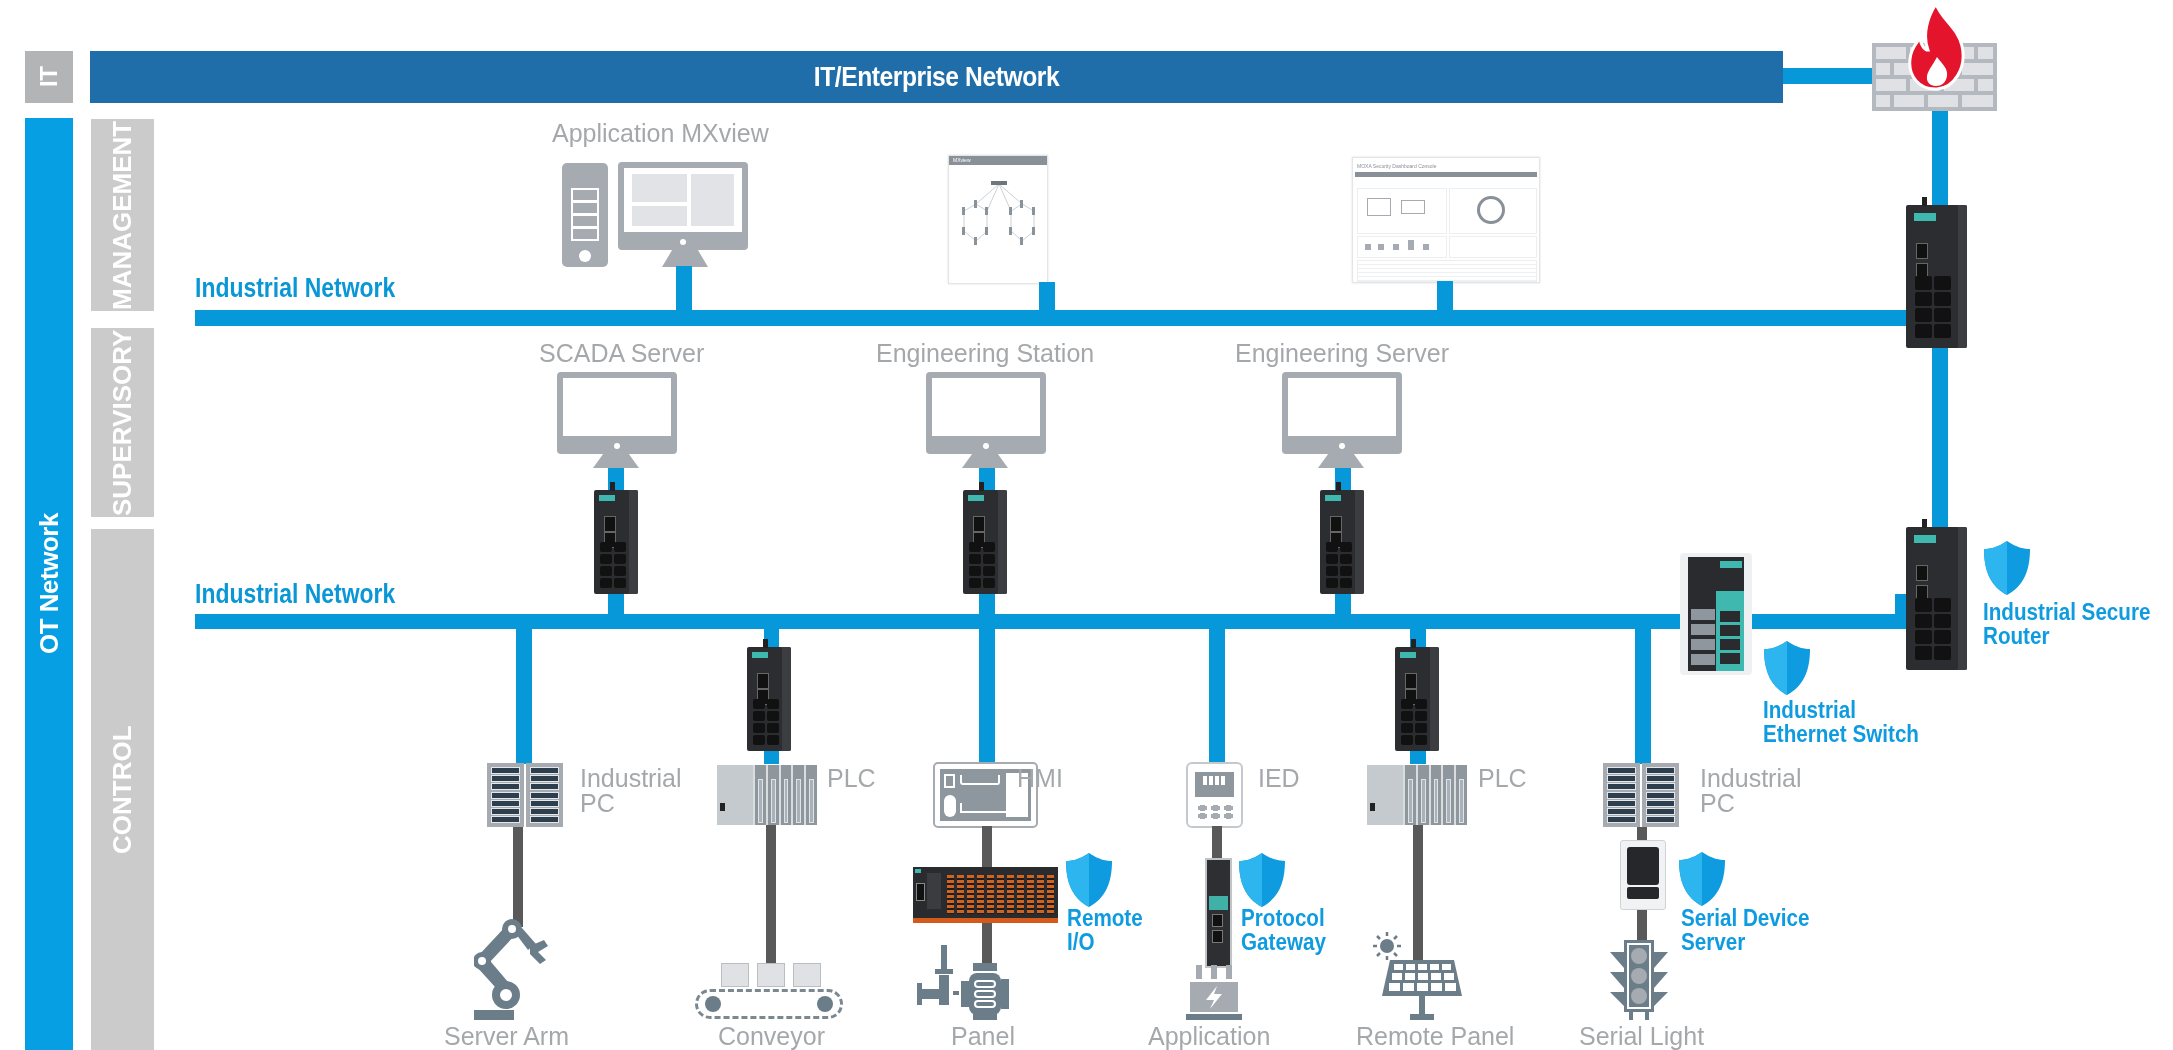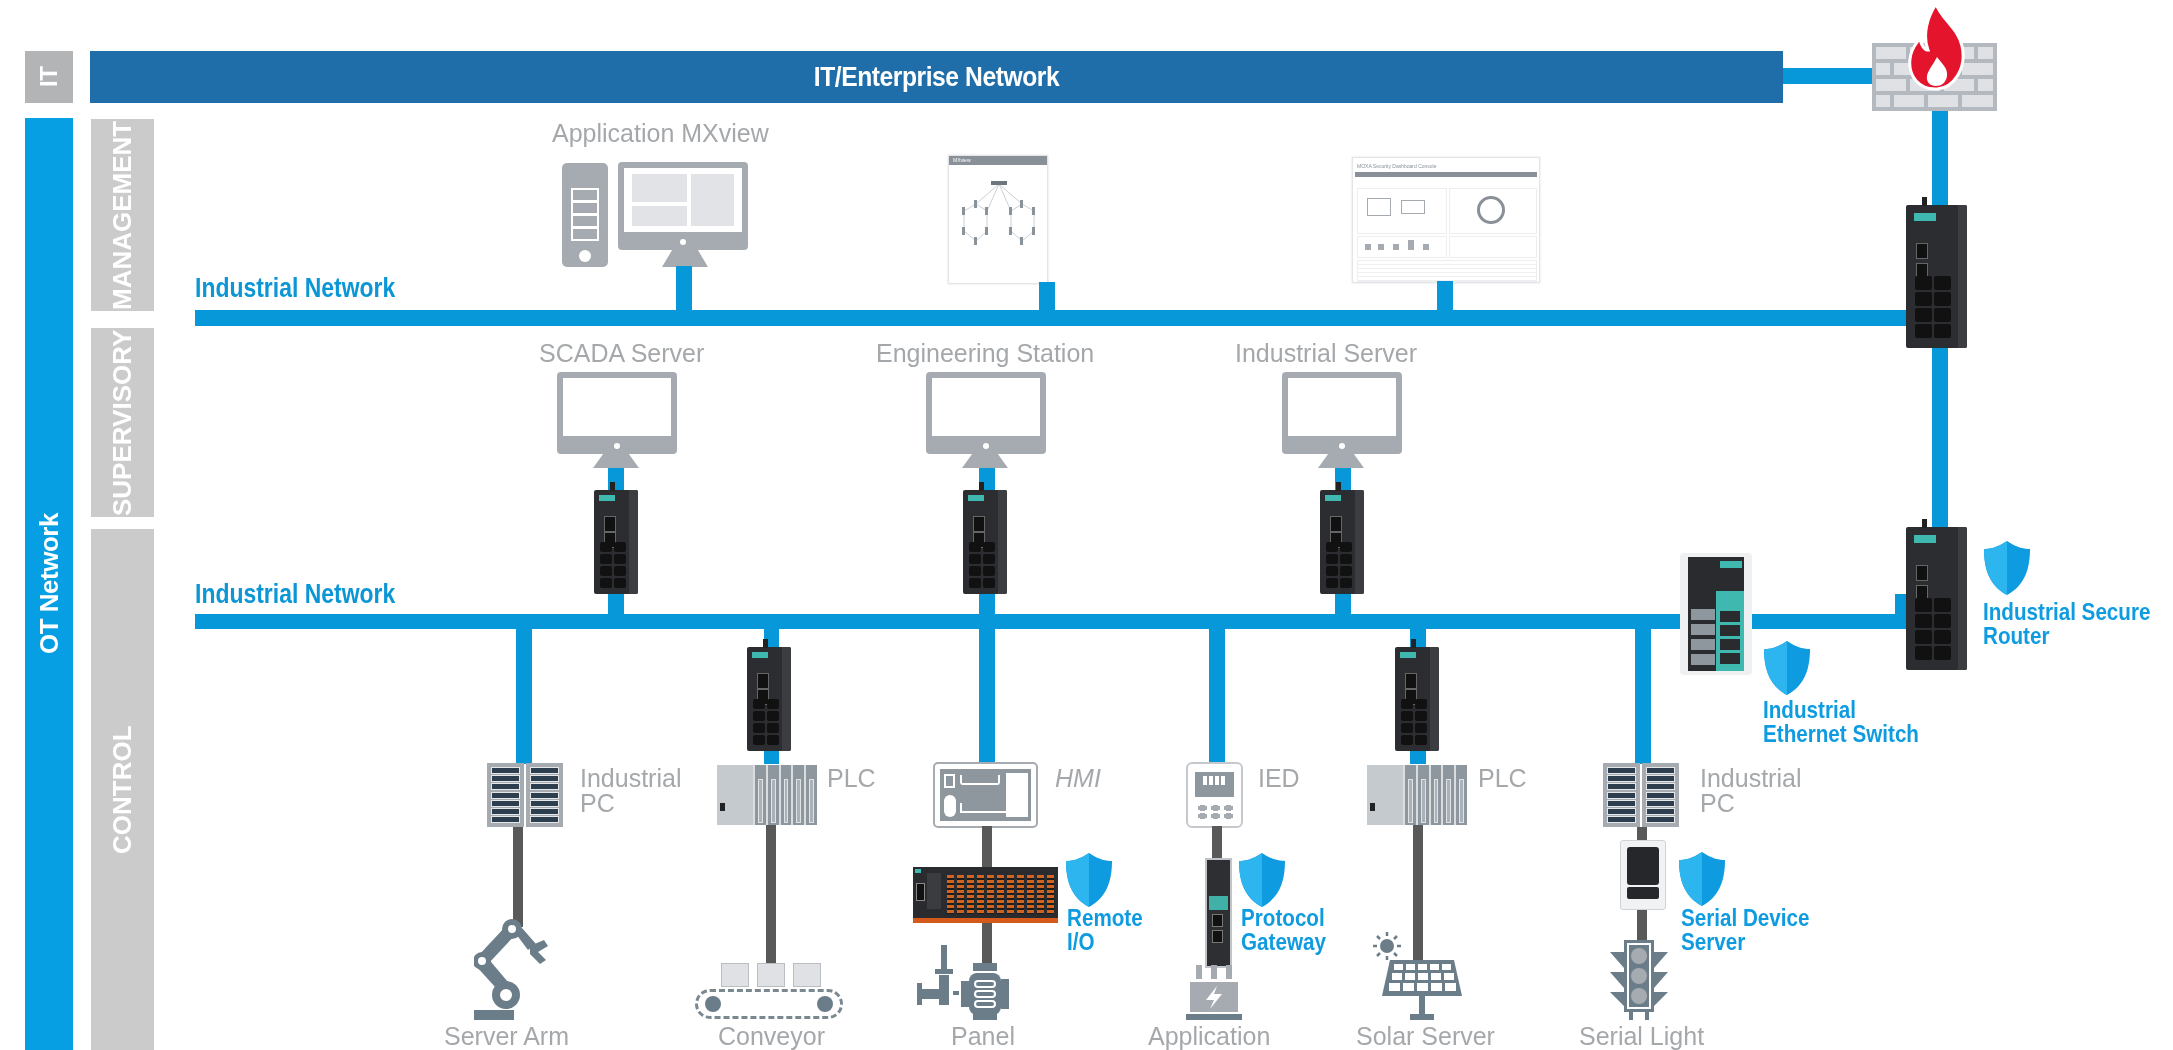--- a/index.html
+++ b/index.html
@@ -239,21 +239,21 @@
       <span></span>
       <span></span>
       <span></span>
       <span></span>
       <span></span>
       <span></span>
       <span></span>
     </div>
 </div>
 
-<span class="gray-label" style="left:1235px;top:339px;">Industrial Server</span>
+<span class="gray-label" style="left:1235px;top:339px;">Engineering Server</span>
 <div class="monitor" style="left:1282px;top:372px;width:120px;height:82px;">
   <div class="screen" style="bottom:18px;"></div>
     <div class="dot"></div>
 </div>
 <div class="stand" style="left:1318px;top:454px;width:46px;height:14px;"></div>
 <div class="blue-line" style="left:1335px;top:468px;width:16px;height:148px;"></div>
 <div class="router" style="left:1320px;top:490px;">
   <div class="ant"></div>
     <div class="logo"></div>
     <div class="sfp" style="top:26px;"></div>
@@ -390,21 +390,21 @@
 <div class="blue-line" style="left:979px;top:628px;width:16px;height:136px;"></div>
 <div class="abs" style="left:933px;top:762px;width:105px;height:66px;background:#fff;border:2px solid #a6abb2;border-radius:5px;box-sizing:border-box;">
   <div class="abs" style="left:5px;top:5px;width:91px;height:52px;background:#8e969e;">
     <div class="abs" style="left:4px;top:5px;width:11px;height:14px;border:2px solid #fff;box-sizing:border-box;"></div>
     <div class="abs" style="left:20px;top:6px;width:36px;height:8px;border:2px solid #fff;border-top:none;border-radius:0 0 3px 3px;"></div>
     <div class="abs" style="left:4px;top:26px;width:12px;height:22px;background:#fff;border-radius:6px;"></div>
     <div class="abs" style="left:20px;top:34px;width:44px;height:8px;border:2px solid #fff;border-top:none;"></div>
     <div class="abs" style="left:66px;top:4px;width:22px;height:44px;background:#fff;"></div>
   </div>
 </div>
-<span class="gray-label" style="left:1055px;top:764px;font-style:italic;">HMI</span>
+<span class="gray-label" style="left:1017px;top:764px;">HMI</span>
 <div class="dark-line" style="left:982px;top:826px;width:10px;height:142px;"></div>
 <div class="rio" style="left:913px;top:867px;width:145px;height:51px;">
   <div class="abs" style="left:2px;top:2px;width:6px;height:4px;background:#3fb8b0;"></div>
   <div class="abs" style="left:3px;top:16px;width:7px;height:16px;background:#111;border:1px solid #888;"></div>
   <div class="abs" style="left:14px;top:6px;width:14px;height:36px;background:#3a3c40;"></div>
   <div class="slot" style="left:34px;"></div>
     <div class="slot" style="left:44px;"></div>
     <div class="slot" style="left:54px;"></div>
   <div class="slot" style="left:64px;"></div>
     <div class="slot" style="left:74px;"></div>
@@ -525,21 +525,21 @@
       <rect x="64" y="15" width="10" height="7"></rect>
     <rect x="9" y="25" width="11" height="8"></rect>
       <rect x="23" y="25" width="11" height="8"></rect>
       <rect x="37" y="25" width="11" height="8"></rect>
       <rect x="51" y="25" width="11" height="8"></rect>
       <rect x="65" y="25" width="11" height="8"></rect>
   </g>
   <rect x="39" y="38" width="6" height="18" fill="#6b7d89"></rect>
   <rect x="30" y="56" width="24" height="6" fill="#6b7d89"></rect>
 </svg>
-<span class="gray-label" style="left:1356px;top:1022px;">Solar Server</span>
+<span class="gray-label" style="left:1356px;top:1022px;">Remote Panel</span>
 
 <div class="blue-line" style="left:1635px;top:628px;width:16px;height:136px;"></div>
 <div class="ipc" style="left:1603px;top:763px;">
   <div class="half">
       <span></span>
       <span></span>
       <span></span>
       <span></span>
       <span></span>
       <span></span>

